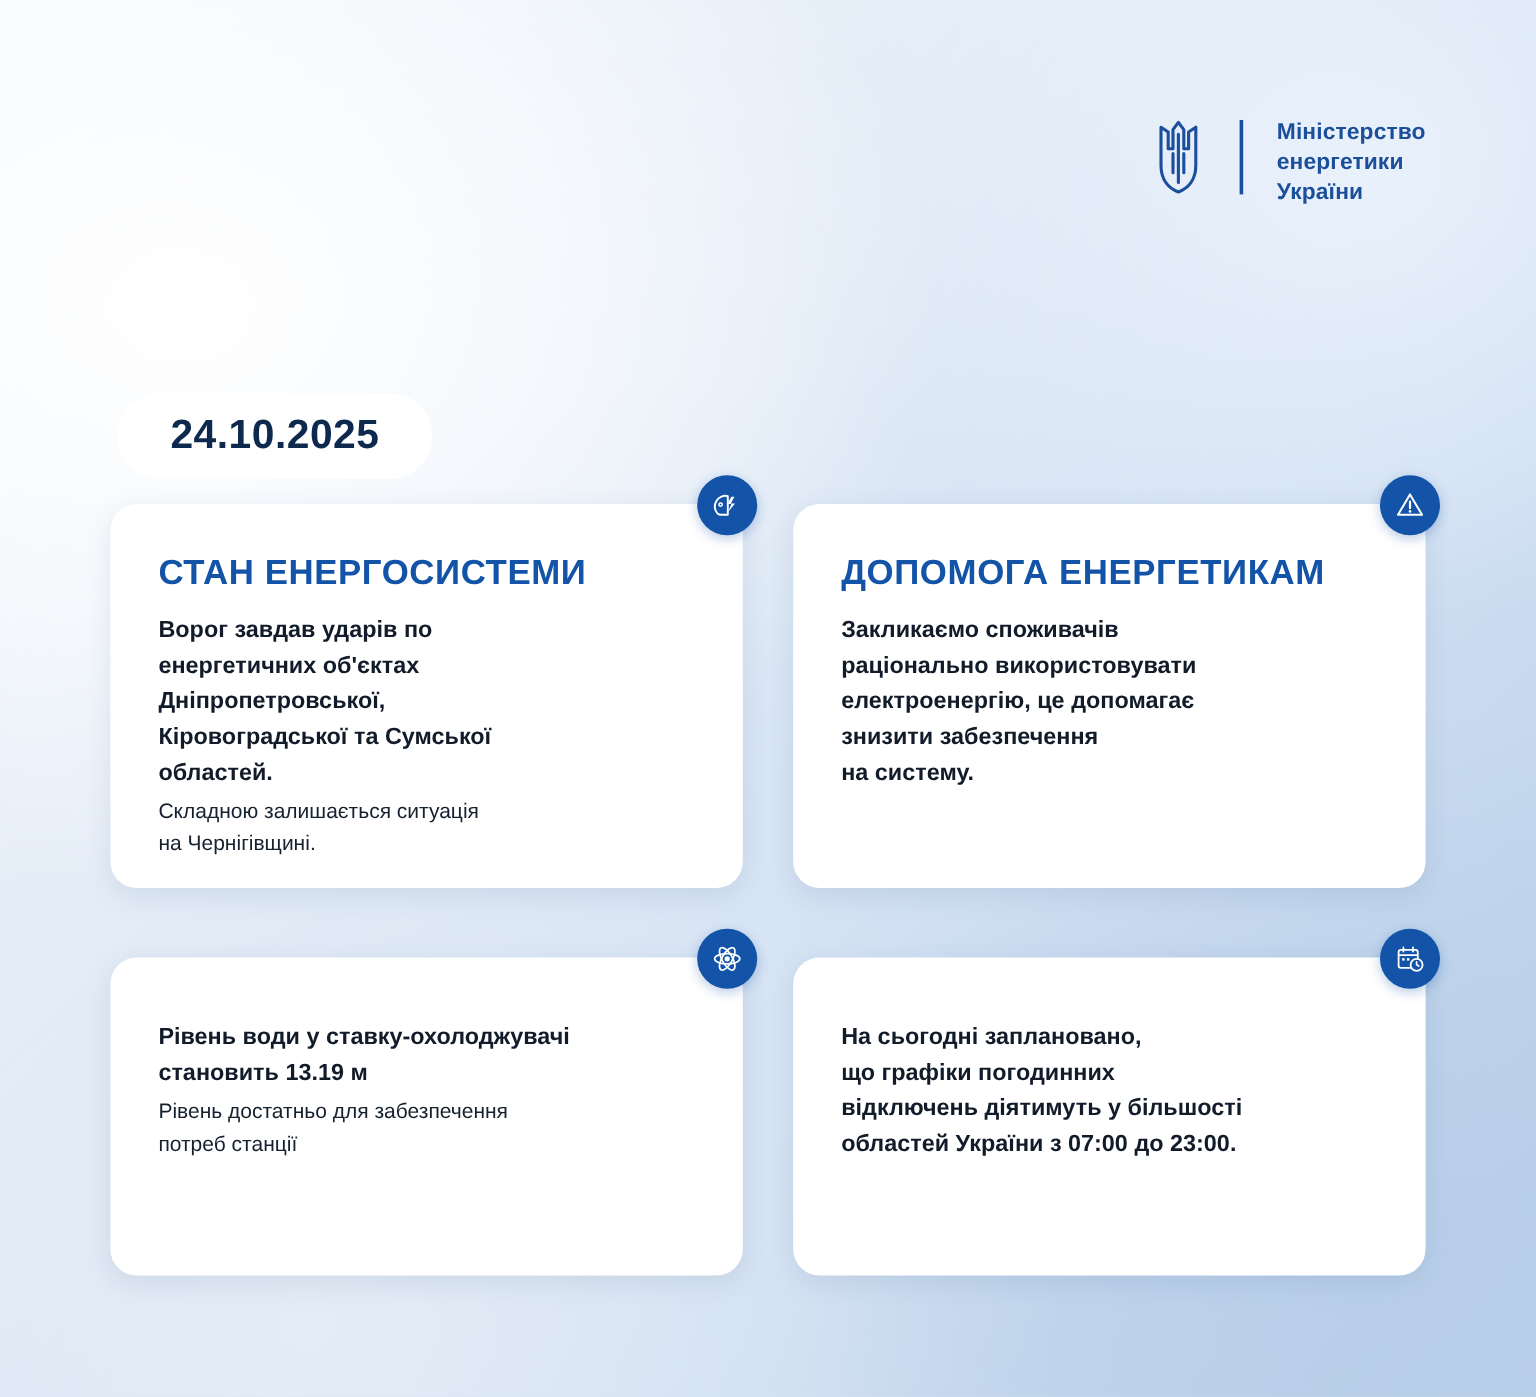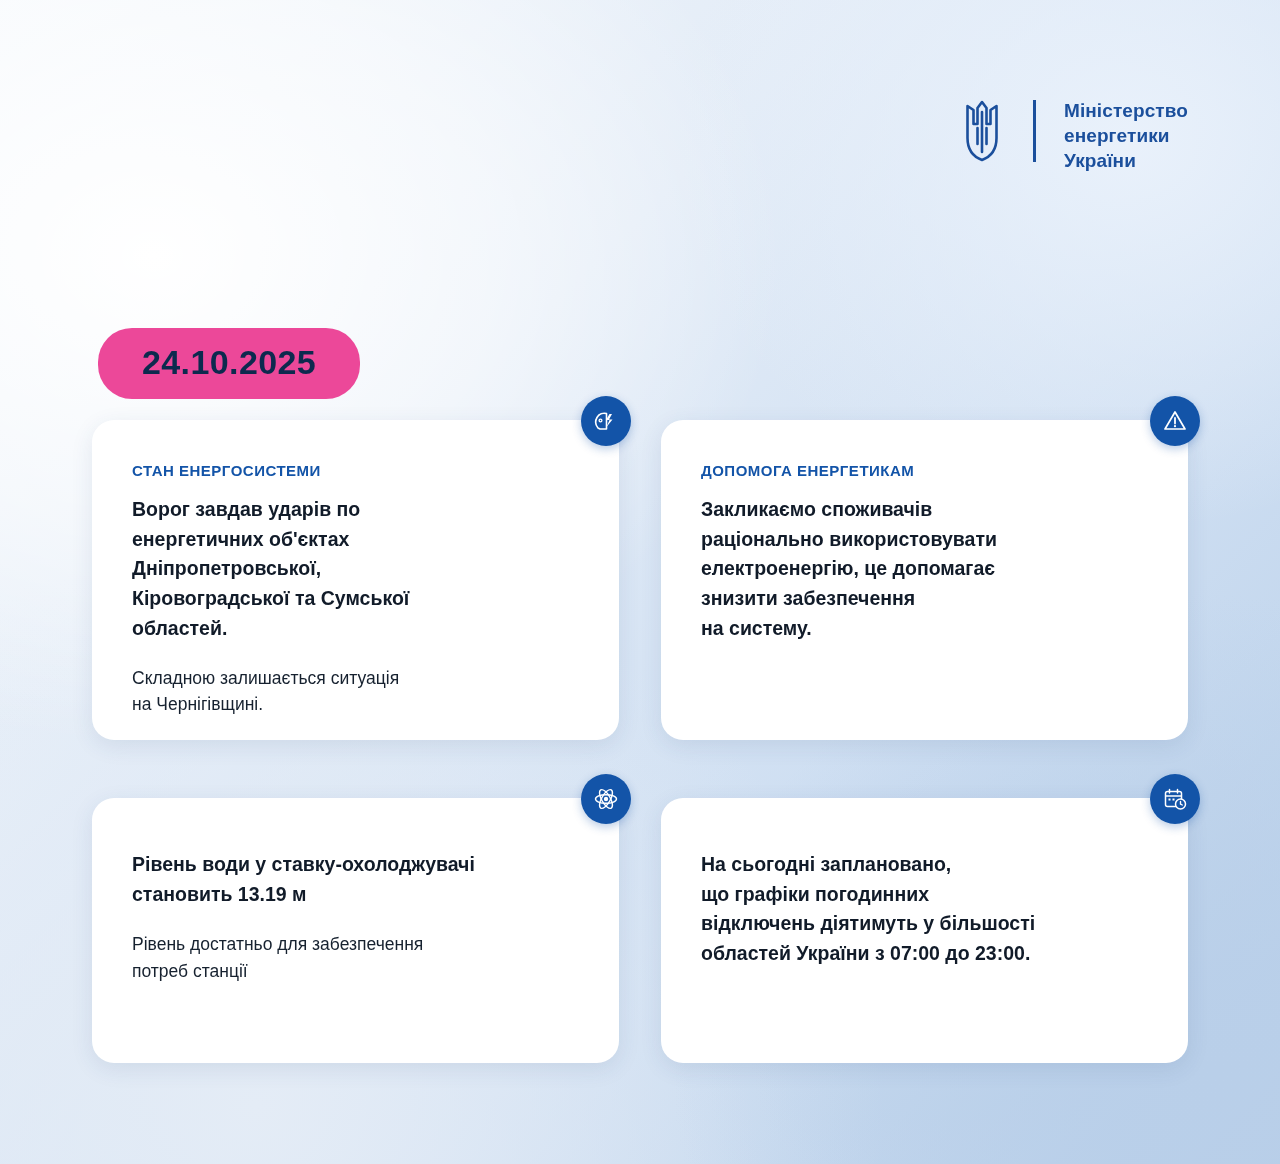--- a/index.html
+++ b/index.html
@@ -69,21 +69,21 @@
     letter-spacing: 0.6px;
     text-transform: uppercase;
   }
   .headline .l2 { display: block; }
 
   
   .date-pill {
     position: absolute;
     left: 98px;
     top: 328px;
-    background: #ec4899;
+    background: #ffffff;
     border-radius: 34px;
     padding: 15px 44px 17px 44px;
     font-size: 34px;
     font-weight: 800;
     color: #0d2a4e;
     letter-spacing: 0.4px;
   }
 
   
   .grid {
@@ -101,41 +101,41 @@
   .card {
     position: relative;
     background: #ffffff;
     border-radius: 22px;
     padding: 42px 40px 30px 40px;
     box-shadow: 0 6px 22px rgba(40, 72, 120, 0.10);
   }
   .card.compact { padding-top: 52px; }
 
   .card-title {
-    font-size: 15px;
+    font-size: 29px;
     font-weight: 800;
     color: #1354a8;
     letter-spacing: 0.5px;
     text-transform: uppercase;
     margin-bottom: 16px;
   }
 
   .card-body {
     font-size: 19.5px;
     font-weight: 700;
     color: #111b29;
     line-height: 1.52;
     white-space: pre-line;
   }
   .card-sub {
     font-size: 17.5px;
     font-weight: 400;
     color: #16212f;
     line-height: 1.5;
-    margin-top: 22px;
+    margin-top: 4px;
     white-space: pre-line;
   }
 
   
   .badge {
     position: absolute;
     top: -24px;
     right: -12px;
     width: 50px;
     height: 50px;

